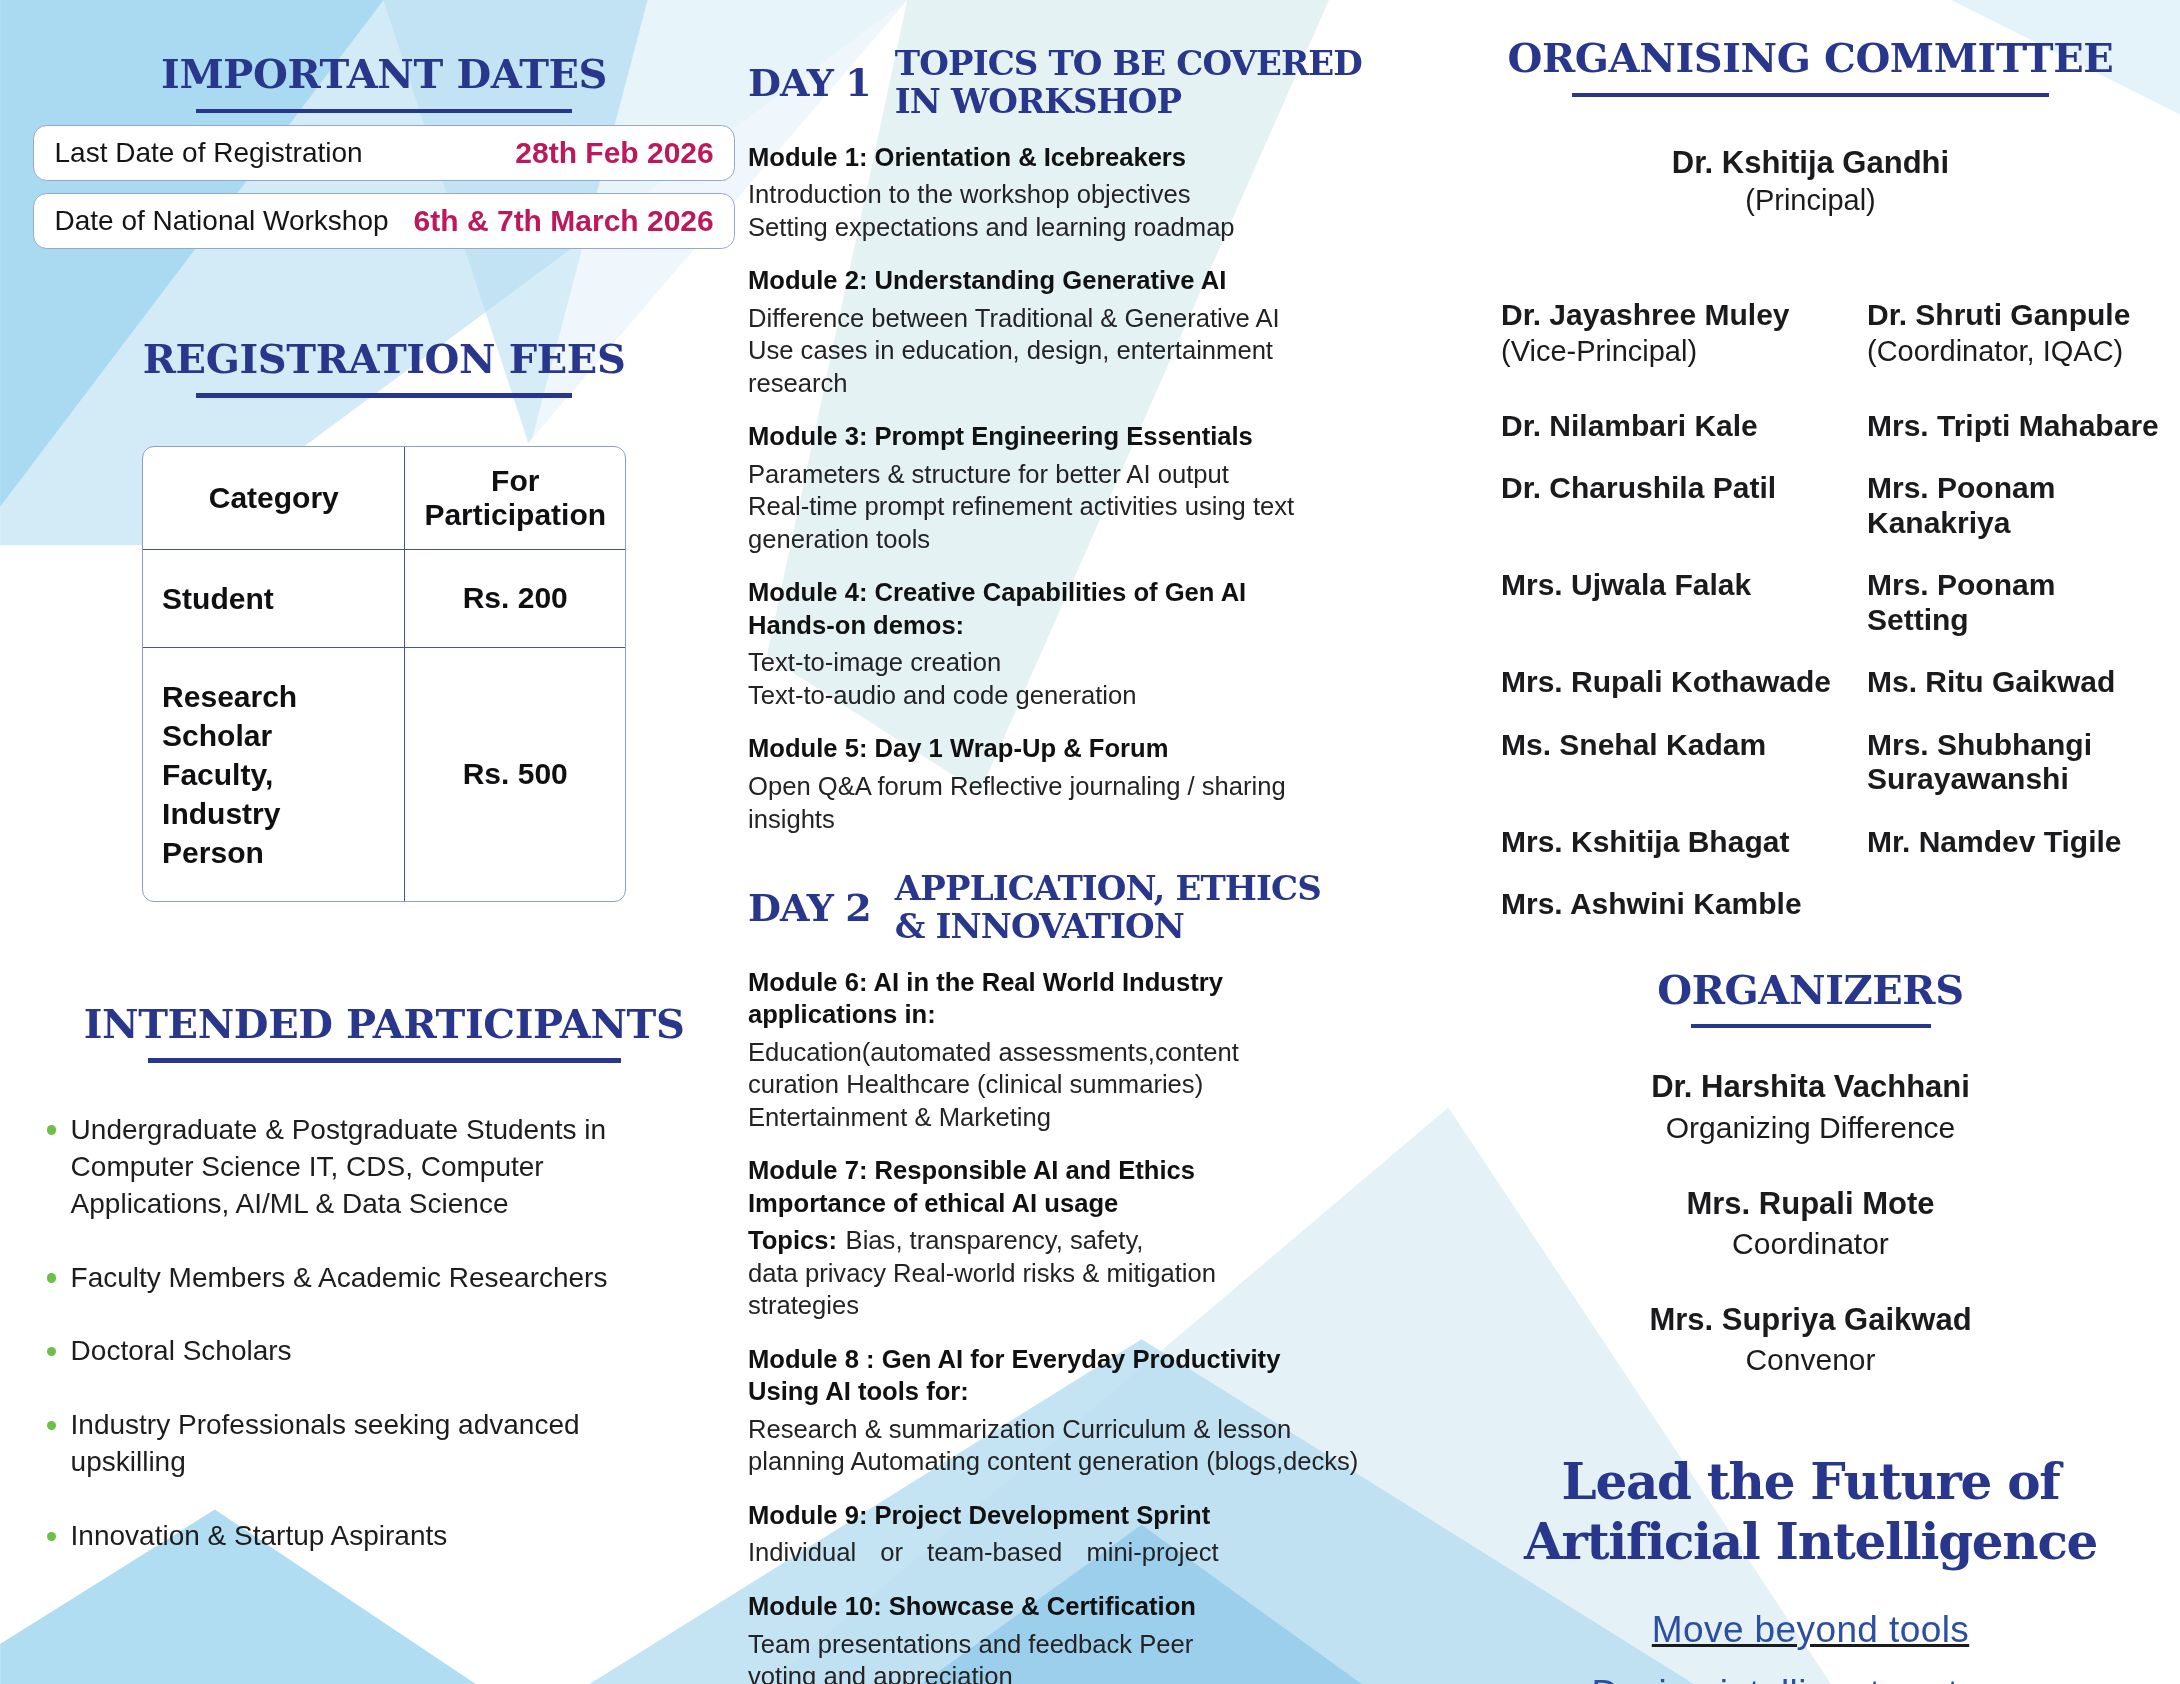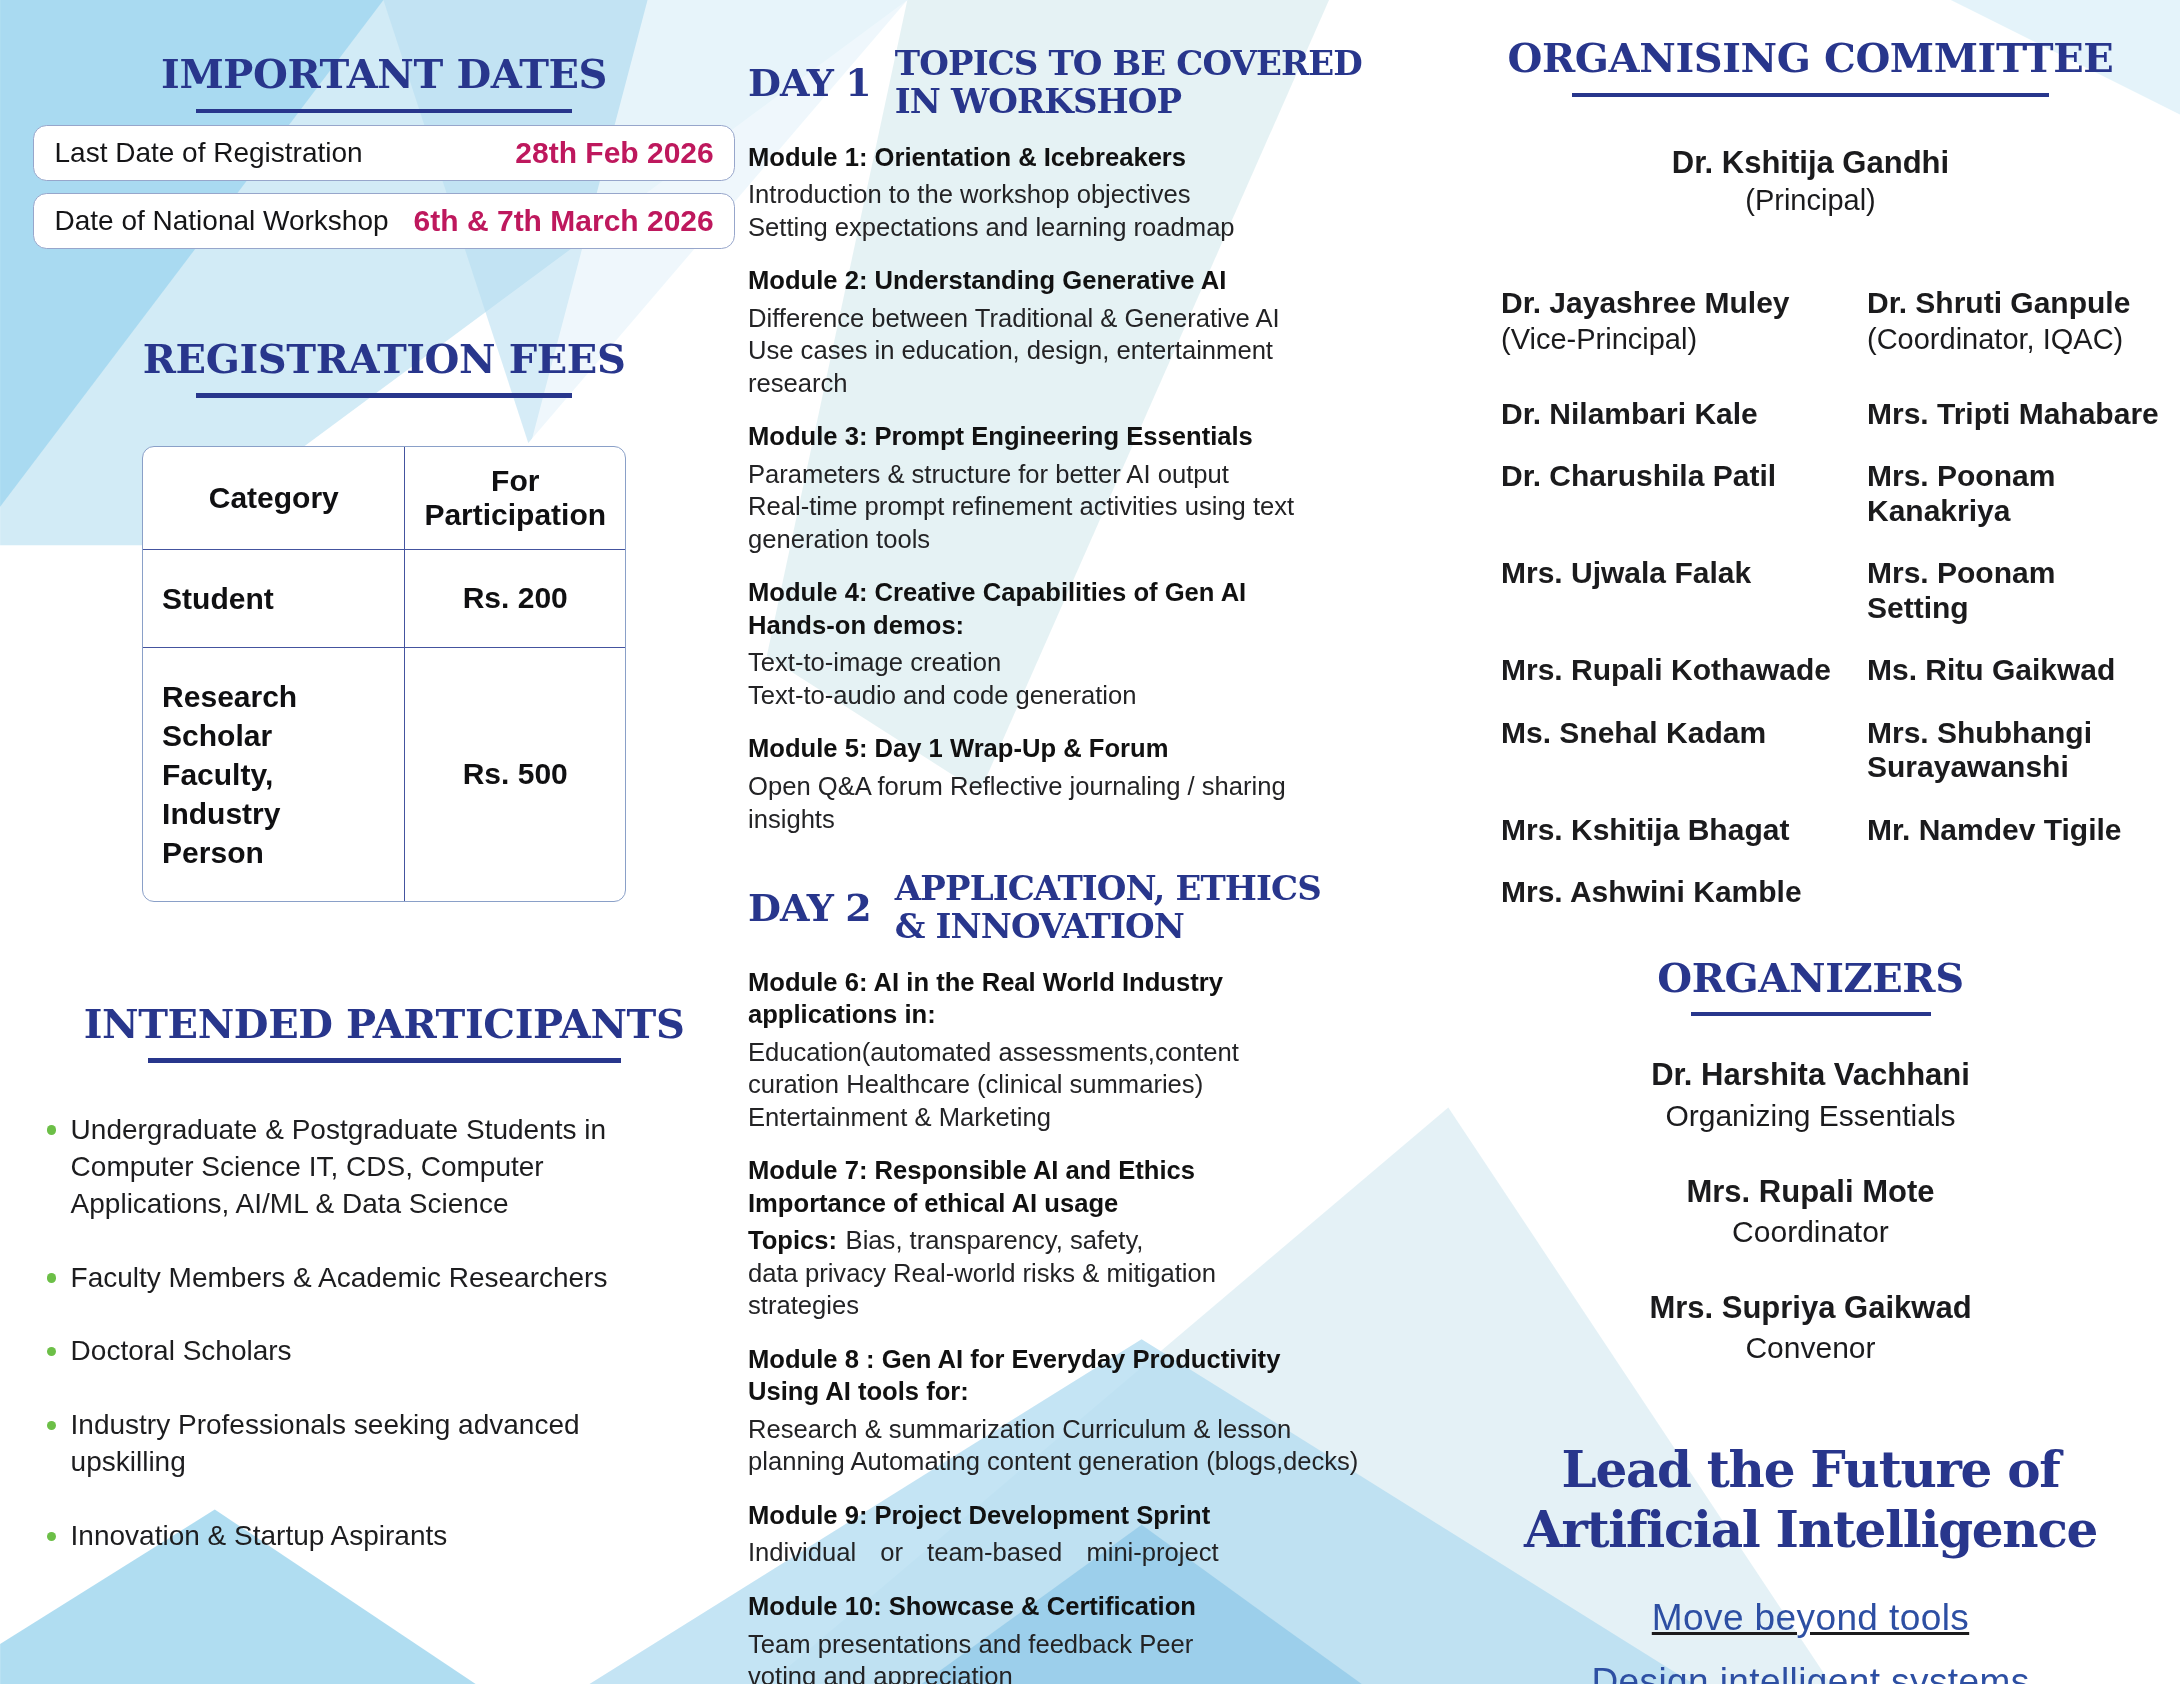--- a/index.html
+++ b/index.html
@@ -76,21 +76,21 @@
   .mod-title{font-size:25.6px;font-weight:bold;color:#111;line-height:1.27;white-space:pre-line;}
   .mod-body{font-size:25.6px;color:#232325;line-height:1.27;margin-top:5.1px;white-space:pre-line;}
   .mod-body .b{font-weight:bold;color:#111;margin-right:8.5px;}
   .wide{word-spacing:17px;}
   .day2{margin-top:34px;}
 
   
   .committee-head-name{margin-top:48px;text-align:center;font-size:31px;font-weight:bold;}
   .committee-head-role{text-align:center;font-size:29px;margin-top:3.4px;}
   .leads{display:grid;grid-template-columns:366px 1fr;margin:68px 0 0 60px;}
-  .lead-name{font-size:30px;font-weight:bold;line-height:1.2;}
+  .lead-name{font-size:30px;font-weight:bold;line-height:1.2;margin-top:12px;}
   .lead-role{font-size:29px;line-height:1.25;}
   .names-grid{display:grid;grid-template-columns:366px 1fr;margin:39px 0 0 60px;}
   .names-grid .name{font-size:30px;font-weight:bold;line-height:1.15;margin-bottom:28px;padding-right:17px;}
   .org-head{margin-top:19px;}
   .person{margin-top:41px;text-align:center;}
   .person .p-name{font-size:31px;font-weight:bold;}
   .person .p-role{font-size:30px;margin-top:5.1px;}
   .lead-future{
     margin-top:75px;text-align:center;font-family:"DejaVu Serif", serif;font-weight:bold;
     color:var(--navy);font-size:50px;line-height:1.2;white-space:pre-line;letter-spacing:-1.3px;
@@ -275,21 +275,21 @@
     <div class="name">Mr. Namdev Tigile</div>
     <div class="name">Mrs. Ashwini Kamble</div>
     <div class="name"></div>
   </div>
 
   <h2 class="sec-head org-head">ORGANIZERS</h2>
   <div class="underline" style="width:240px"></div>
 
   <div class="person">
     <p class="p-name">Dr. Harshita Vachhani</p>
-    <p class="p-role">Organizing Essentials</p>
+    <p class="p-role">Organizing Difference</p>
   </div>
   <div class="person">
     <p class="p-name">Mrs. Rupali Mote</p>
     <p class="p-role">Coordinator</p>
   </div>
   <div class="person">
     <p class="p-name">Mrs. Supriya Gaikwad</p>
     <p class="p-role">Convenor</p>
   </div>
 

